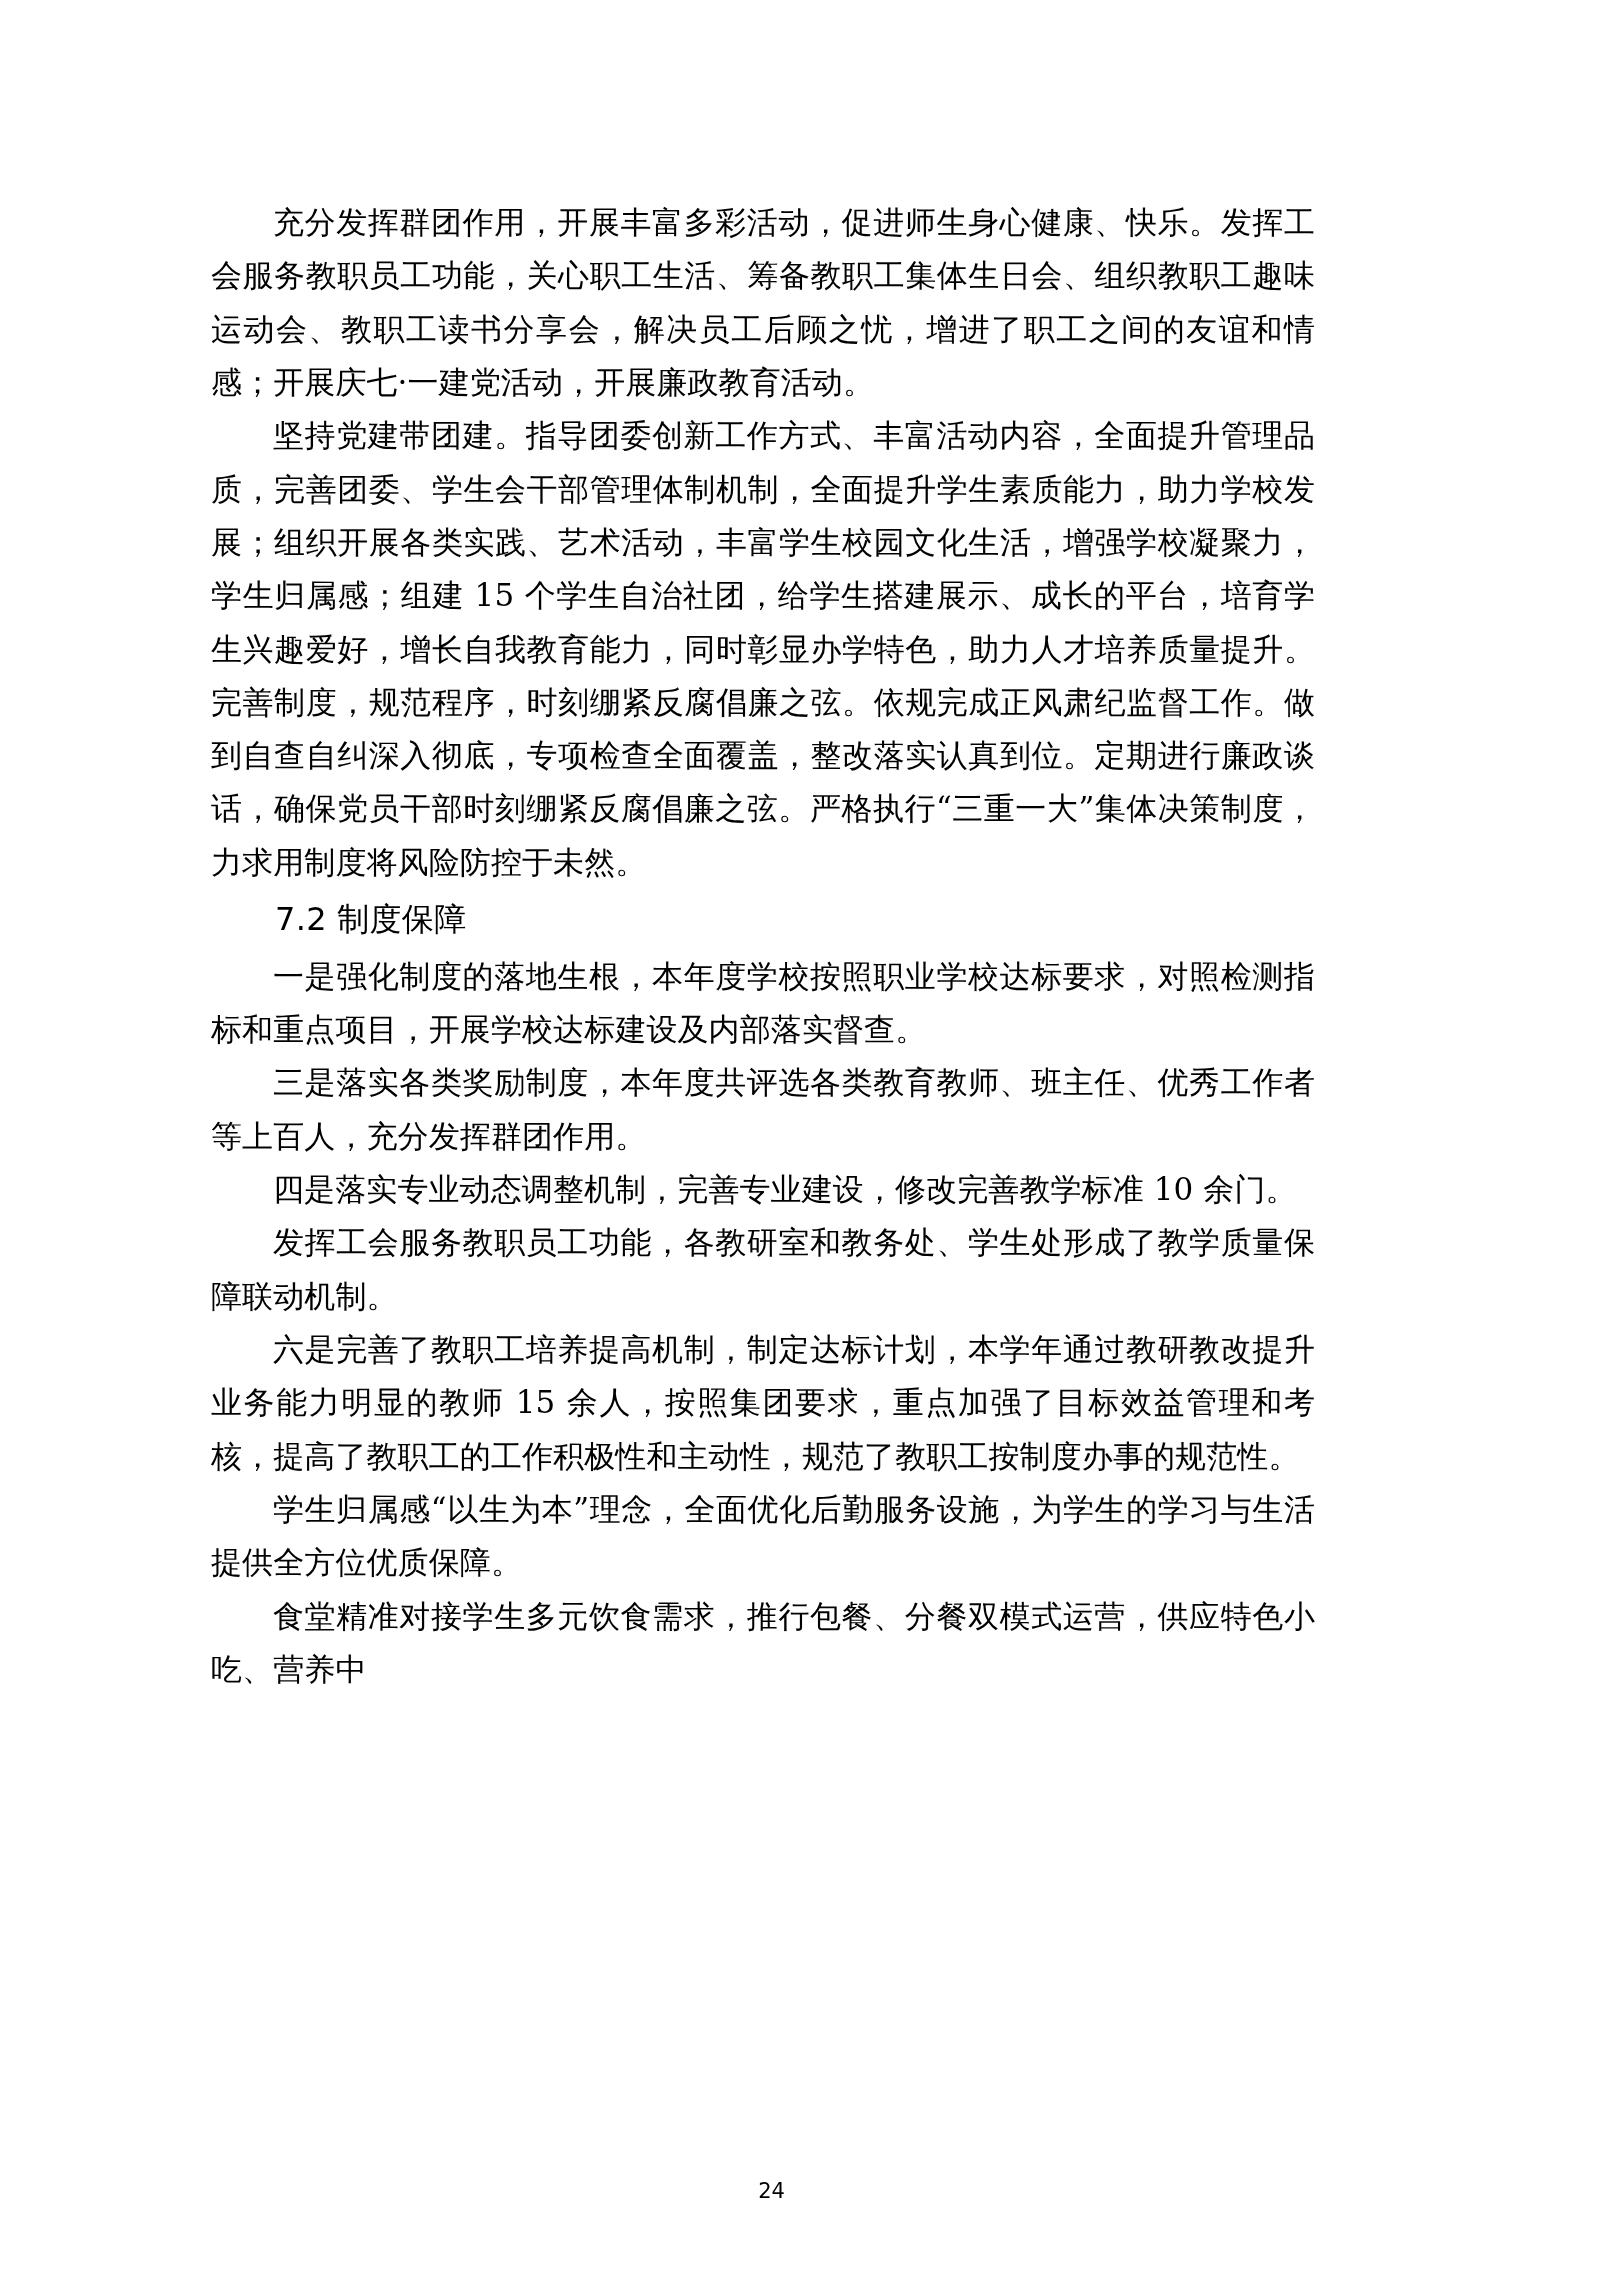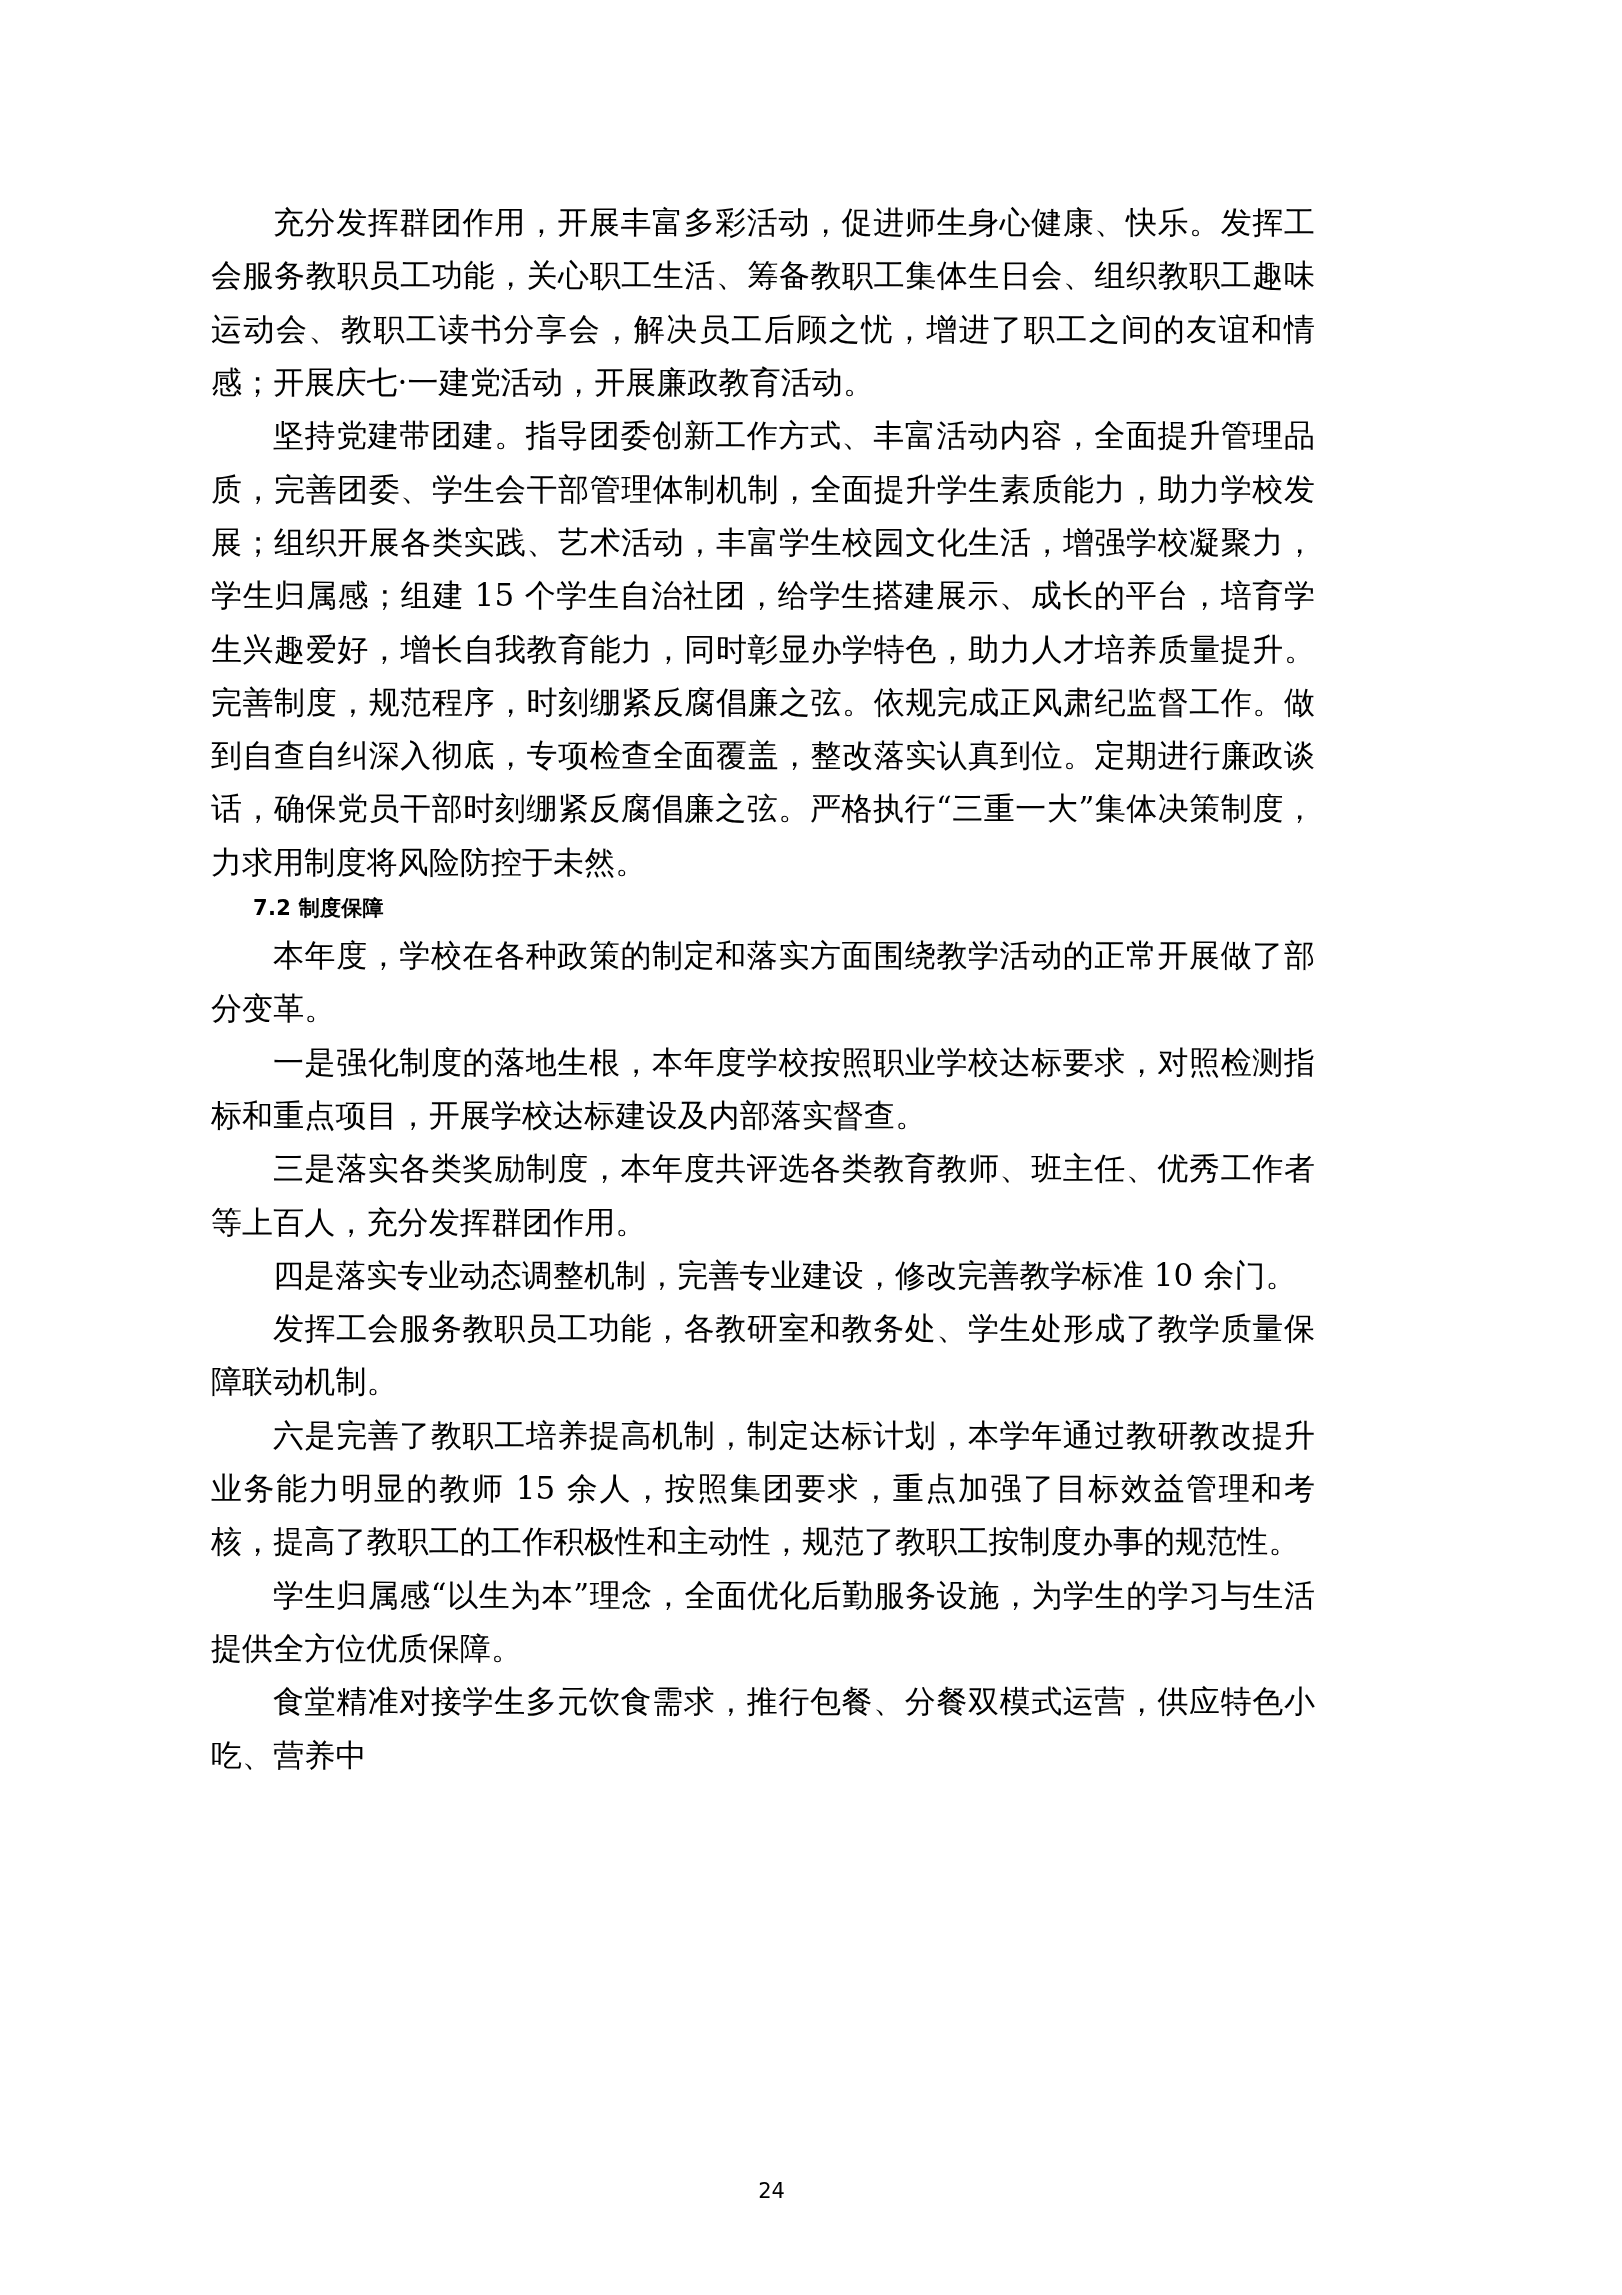--- a/index.html
+++ b/index.html
@@ -29,22 +29,22 @@
     text-justify: inter-ideograph;
     letter-spacing: 0.1px;
   }
   p.para {
     margin: 0 0 0 0;
     text-indent: 2em;
   }
   h3.heading {
     margin: 0;
     font-family: "DejaVu Sans", "Liberation Sans", sans-serif;
-    font-size: 21px;
-    font-weight: bold;
+    font-size: 32px;
+    font-weight: normal;
     text-indent: 2em;
     line-height: 1.9;
     letter-spacing: 0.3px;
   }
   .page-number {
     position: absolute;
     left: 0;
     right: 0;
     bottom: 92px;
     text-align: center;
@@ -56,21 +56,20 @@
 </style>
 </head>
 <body>
 
 <div class="page">
   <div class="doc-body">
 
     <p class="para">充分发挥群团作用，开展丰富多彩活动，促进师生身心健康、快乐。发挥工会服务教职员工功能，关心职工生活、筹备教职工集体生日会、组织教职工趣味运动会、教职工读书分享会，解决员工后顾之忧，增进了职工之间的友谊和情感；开展庆七·一建党活动，开展廉政教育活动。</p>
     <p class="para">坚持党建带团建。指导团委创新工作方式、丰富活动内容，全面提升管理品质，完善团委、学生会干部管理体制机制，全面提升学生素质能力，助力学校发展；组织开展各类实践、艺术活动，丰富学生校园文化生活，增强学校凝聚力，学生归属感；组建 15 个学生自治社团，给学生搭建展示、成长的平台，培育学生兴趣爱好，增长自我教育能力，同时彰显办学特色，助力人才培养质量提升。完善制度，规范程序，时刻绷紧反腐倡廉之弦。依规完成正风肃纪监督工作。做到自查自纠深入彻底，专项检查全面覆盖，整改落实认真到位。定期进行廉政谈话，确保党员干部时刻绷紧反腐倡廉之弦。严格执行“三重一大”集体决策制度，力求用制度将风险防控于未然。</p>
     <h3 class="heading">7.2 制度保障</h3>
-    <p class="para">本年度，学校在各种政策的制定和落实方面围绕教学活动的正常开展做了部分变革。</p>
     <p class="para">一是强化制度的落地生根，本年度学校按照职业学校达标要求，对照检测指标和重点项目，开展学校达标建设及内部落实督查。</p>
     <p class="para">三是落实各类奖励制度，本年度共评选各类教育教师、班主任、优秀工作者等上百人，充分发挥群团作用。</p>
     <p class="para">四是落实专业动态调整机制，完善专业建设，修改完善教学标准 10 余门。</p>
     <p class="para">发挥工会服务教职员工功能，各教研室和教务处、学生处形成了教学质量保障联动机制。</p>
     <p class="para">六是完善了教职工培养提高机制，制定达标计划，本学年通过教研教改提升业务能力明显的教师 15 余人，按照集团要求，重点加强了目标效益管理和考核，提高了教职工的工作积极性和主动性，规范了教职工按制度办事的规范性。</p>
     <p class="para">学生归属感“以生为本”理念，全面优化后勤服务设施，为学生的学习与生活提供全方位优质保障。</p>
     <p class="para">食堂精准对接学生多元饮食需求，推行包餐、分餐双模式运营，供应特色小吃、营养中</p>
 
   </div>
   <div class="page-number">24</div>

